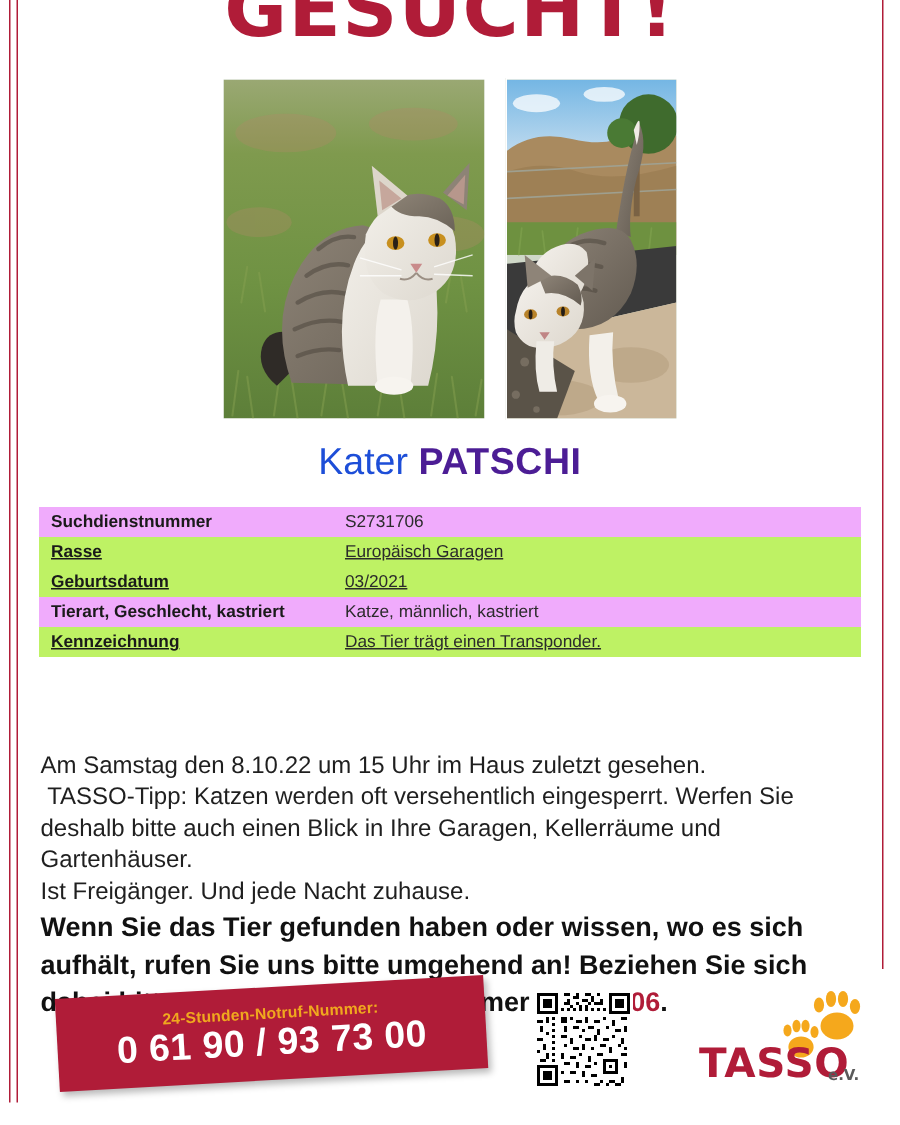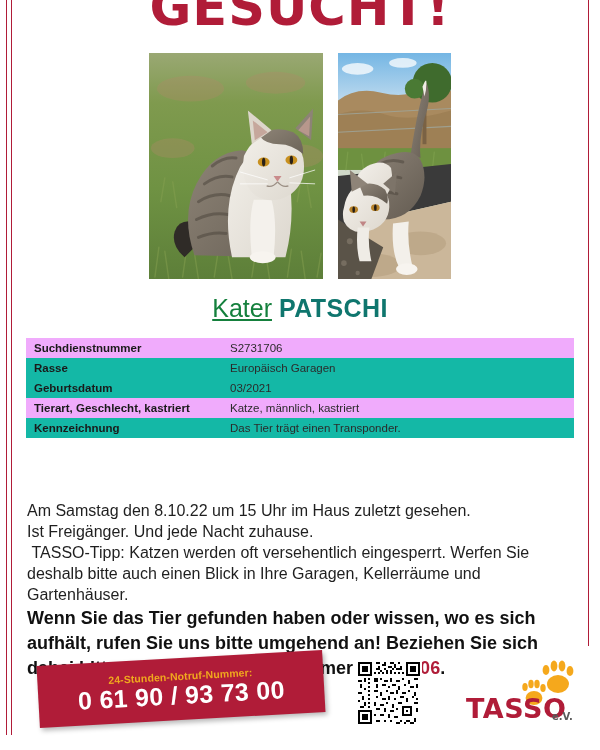--- a/index.html
+++ b/index.html
@@ -78,42 +78,41 @@
     position: absolute;
     left: 0;
     top: 295px;
     width: 600px;
     text-align: center;
     font-size: 25px;
     line-height: 1.1;
     white-space: nowrap;
   }
   .pet-name .prefix {
-    color: #15803d;
+    color: #1d4ed8;
     font-weight: normal;
-    text-decoration: underline;
   }
   .pet-name .given {
-    color: #0f766e;
+    color: #4c1d95;
     font-weight: bold;
     letter-spacing: .4px;
   }
 
   
   .data-table {
     position: absolute;
     left: 26px;
     top: 338px;
     width: 548px;
     border-collapse: collapse;
     font-size: 11.5px;
   }
   .data-table tr { height: 20px; }
   .data-table tr.shaded td { background: #f0abfc; }
-  .data-table tr.plain td  { background: #14b8a6; }
+  .data-table tr.plain td  { background: #bef264; text-decoration: underline; }
   .data-table td {
     padding: 2px 0 2px 8px;
     vertical-align: middle;
     line-height: 1.25;
   }
   .data-table td.label {
     width: 188px;
     font-weight: bold;
     color: #1a1a1a;
   }
@@ -416,22 +415,22 @@
       </tr>
       <tr class="plain">
         <td class="label">Kennzeichnung</td>
         <td class="value">Das Tier trägt einen Transponder.</td>
       </tr>
     </tbody>
 </table>
 
 <div class="notes">
   <div>Am Samstag den 8.10.22 um 15 Uhr im Haus zuletzt gesehen.</div>
+  <div> TASSO-Tipp: Katzen werden oft versehentlich eingesperrt. Werfen Sie deshalb bitte auch einen Blick in Ihre Garagen, Kellerräume und Gartenhäuser.</div>
   <div>Ist Freigänger. Und jede Nacht zuhause.</div>
-  <div> TASSO-Tipp: Katzen werden oft versehentlich eingesperrt. Werfen Sie deshalb bitte auch einen Blick in Ihre Garagen, Kellerräume und Gartenhäuser.</div>
 </div>
 
 <div class="cta">
   <span>Wenn Sie das Tier gefunden haben oder wissen, wo es sich aufhält, rufen Sie uns bitte umgehend an! Beziehen Sie sich dabei bitte auf die Suchdienstnummer </span><span class="case-no">S2731706</span><span>.</span>
 </div>
 
 <div class="hotline">
   <div class="hotline-label">24-Stunden-Notruf-Nummer:</div>
   <div class="hotline-number">0 61 90 / 93 73 00</div>
 </div>

